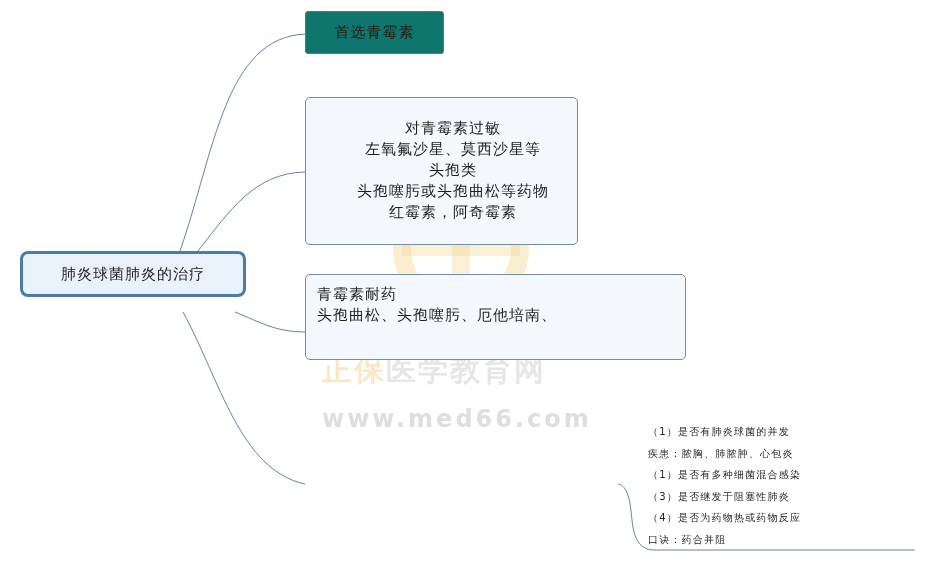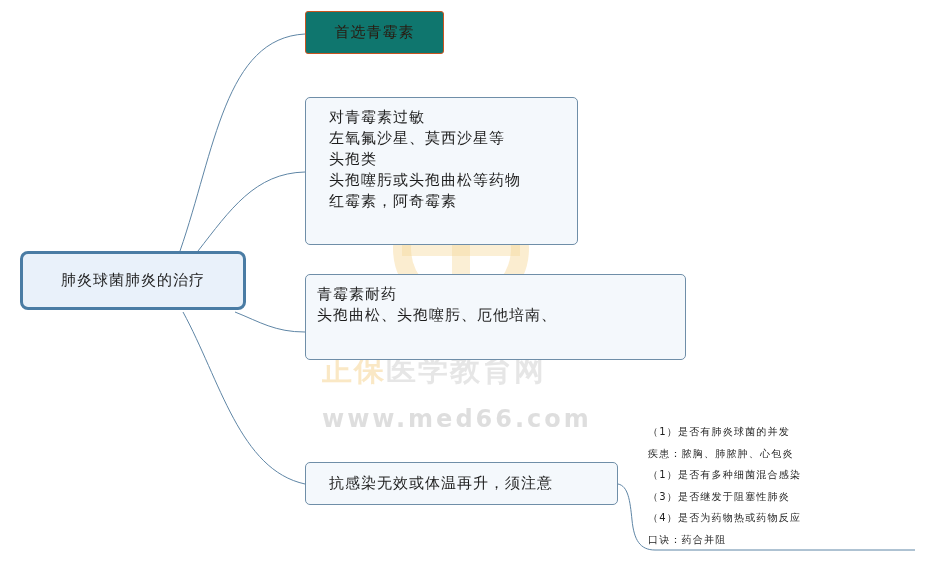--- a/index.html
+++ b/index.html
@@ -27,34 +27,34 @@
       position: absolute; left: 322px; top: 394px; font-size: 24px; font-weight: bold;
       letter-spacing: 3px; color: rgba(195, 195, 195, 0.55); white-space: nowrap;
       font-family: "DejaVu Sans", sans-serif;
       margin-top: 11px;
     }
     .node {
       position: absolute; box-sizing: border-box; font-size: 15px; line-height: 21px;
       color: #1e1e1e; white-space: nowrap;
     }
     .root {
-      left: 20px; top: 251px; width: 226px; height: 59px; border: 3px solid #4a7ca4;
+      left: 20px; top: 251px; width: 226px; height: 46px; border: 3px solid #4a7ca4;
       border-radius: 8px; background: #e9f1fa; display: flex; align-items: center;
       justify-content: center; font-size: 15px; letter-spacing: 1px;
     }
     .orange {
       left: 305px; top: 11px; width: 139px; height: 43px; background: #0f766e;
       border: 1px solid #c95420; border-radius: 3px; display: flex; align-items: center;
       justify-content: center; font-size: 15px; color: #2a1a10; letter-spacing: 1px;
     }
     .box {
       background: #f4f8fc; border: 1px solid #6f8ea8; border-radius: 5px;
       padding: 10px 0 0 23px;
     }
-    .b1 { left: 305px; top: 97px; width: 273px; height: 148px; padding-top: 9px; }
+    .b1 { left: 305px; top: 97px; width: 273px; height: 148px; padding-top: 20px; text-align: center; }
     .b2 { left: 305px; top: 274px; width: 381px; height: 86px; padding-top: 9px; padding-left: 11px; }
     .b3 { left: 305px; top: 462px; width: 313px; height: 43px; padding: 0 0 0 23px; display: flex; align-items: center; letter-spacing: 1px; }
     .line { display: block; letter-spacing: 1px; }
     .note {
       position: absolute; left: 648px; top: 421px; width: 270px; font-size: 10px;
       line-height: 21.5px; color: #1e1e1e; white-space: nowrap;
     }
     .note .line { letter-spacing: 1.2px; }
   </style>
 </head>
@@ -94,23 +94,20 @@
     <span class="line">头孢类</span>
     <span class="line">头孢噻肟或头孢曲松等药物</span>
     <span class="line">红霉素，阿奇霉素</span>
   </div>
 
   <div class="node box b2">
     <span class="line">青霉素耐药</span>
     <span class="line">头孢曲松、头孢噻肟、厄他培南、</span>
   </div>
 
-  <div class="node box b3">
-    <span>抗感染无效或体温再升，须注意</span>
-  </div>
 
   <div class="note">
     <span class="line">（1）是否有肺炎球菌的并发</span>
     <span class="line">疾患：脓胸、肺脓肿、心包炎</span>
     <span class="line">（1）是否有多种细菌混合感染</span>
     <span class="line">（3）是否继发于阻塞性肺炎</span>
     <span class="line">（4）是否为药物热或药物反应</span>
     <span class="line">口诀：药合并阻</span>
   </div>
 </div>

